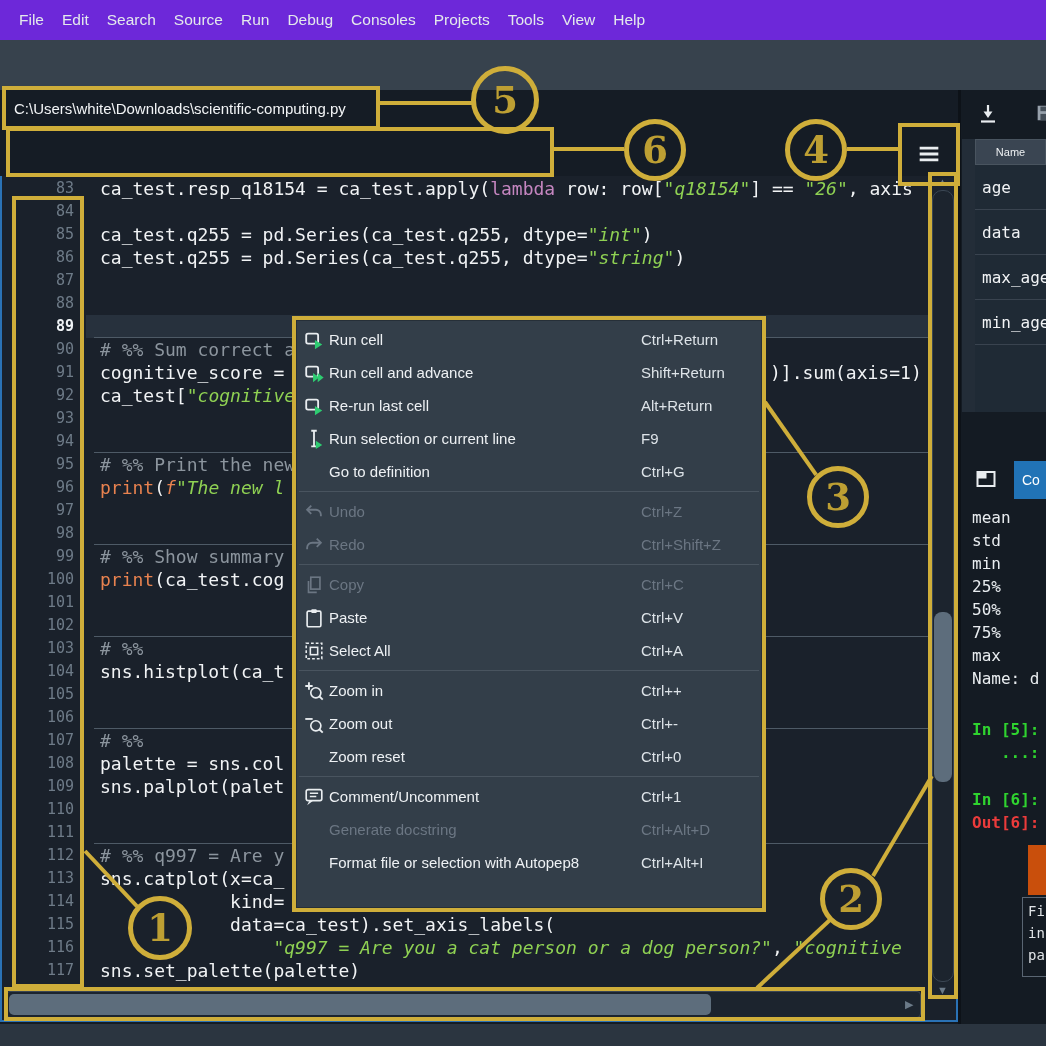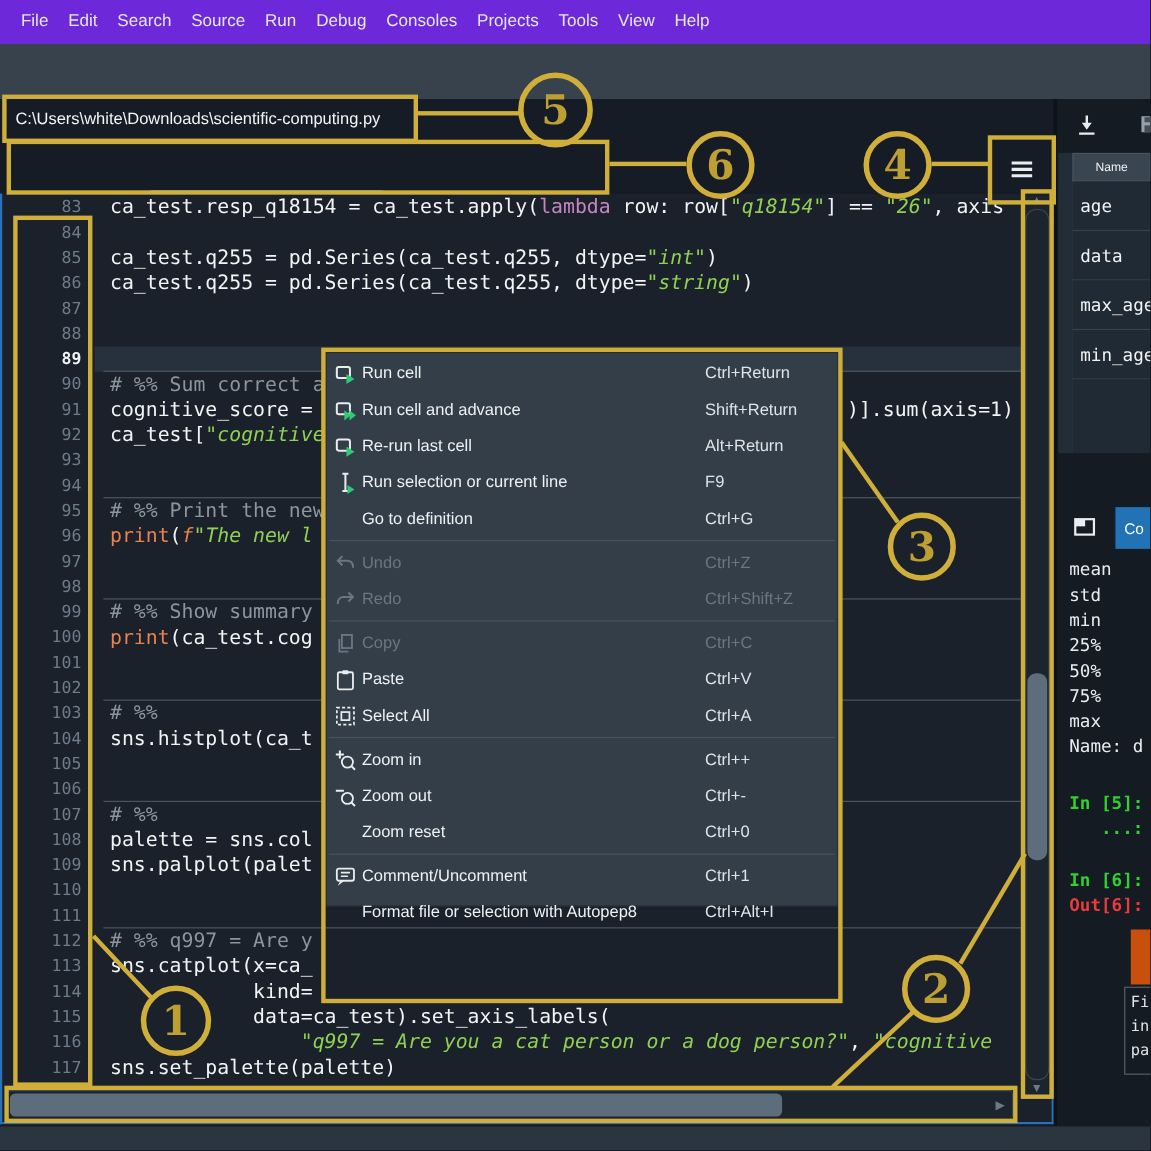--- a/index.html
+++ b/index.html
@@ -28,21 +28,21 @@
   #curline{left:86px;width:846px;height:23px;background:#27313d;}
   .lnum{position:absolute;left:12px;width:62px;text-align:right;color:#6e7b88;
         font-family:"DejaVu Sans Mono",monospace;font-size:15px;line-height:23px;}
   .lnum.cur{color:#eef2f5;font-weight:bold;}
   .code-line{position:absolute;left:100px;height:23px;line-height:23px;white-space:pre;
         font-family:"DejaVu Sans Mono",monospace;font-size:18px;letter-spacing:0;}
   .cellsep{position:absolute;left:94px;width:834px;height:1px;background:#4e5a66;}
   .cd-d{color:#f1f3f5}.cd-k{color:#c586c0}.cd-s{color:#8fd153;font-style:italic}
   .cd-c{color:#8c959e}.cd-b{color:#e8824f}.cd-f{color:#e8824f;font-style:italic}
   
-  #ctxmenu{left:296px;top:320px;width:466px;height:504px;background:#333e49;border:1px solid #262f38;box-sizing:border-box;padding-top:2px;z-index:30;}
+  #ctxmenu{left:296px;top:320px;width:466px;height:588px;background:#333e49;border:1px solid #262f38;box-sizing:border-box;padding-top:2px;z-index:30;}
   .mi{position:relative;height:33px;display:flex;align-items:center;padding-left:6px;}
   .mi-icon{width:26px;height:22px;flex:none;}
   .mi-label{font-size:15px;color:#eef1f4;white-space:nowrap;}
   .mi-short{position:absolute;left:344px;font-size:15px;color:#dde3e8;white-space:nowrap;}
   .mi.disabled .mi-label,.mi.disabled .mi-short{color:#6b7683;}
   .msep{height:1px;background:#49545f;margin:3px 2px;}
   
   #vscroll{left:930px;top:178px;width:26px;height:820px;background:#1c242e;}
   #vtrack{position:absolute;left:2px;top:12px;width:20px;height:790px;border:1px solid #3a4653;border-radius:10px;}
   #vthumb{position:absolute;left:4px;top:434px;width:18px;height:170px;background:#5d6d7c;border-radius:8px;}
@@ -460,20 +460,25 @@
       <div class="msep"></div>
       <div class="mi">
         <span class="mi-icon"><svg width="22" height="22" viewBox="0 0 24 24" xmlns="http://www.w3.org/2000/svg">
             <rect x="3.5" y="4" width="17" height="12" rx="2" fill="none" stroke="#e9edf0" stroke-width="1.8"></rect>
             <path d="M7 16l-2.5 5L11 16z" fill="#e9edf0"></path>
             <path d="M7.5 8h9M7.5 11.5h7" stroke="#e9edf0" stroke-width="1.6"></path>
           </svg></span>
         <span class="mi-label">Comment/Uncomment</span>
         <span class="mi-short">Ctrl+1</span>
       </div>
+      <div class="mi disabled">
+        <span class="mi-icon"></span>
+        <span class="mi-label">Generate docstring</span>
+        <span class="mi-short">Ctrl+Alt+D</span>
+      </div>
       <div class="mi">
         <span class="mi-icon"></span>
         <span class="mi-label">Format file or selection with Autopep8</span>
         <span class="mi-short">Ctrl+Alt+I</span>
       </div>
     </div>
     <div class="abs" style="left:915px;top:140px;width:28px;height:28px;"><span><svg width="28" height="28" viewBox="0 0 24 24" xmlns="http://www.w3.org/2000/svg">
           <path d="M4 7h16M4 12h16M4 17h16" stroke="#e9edf0" stroke-width="2.4"></path>
         </svg></span></div>
   </div>

